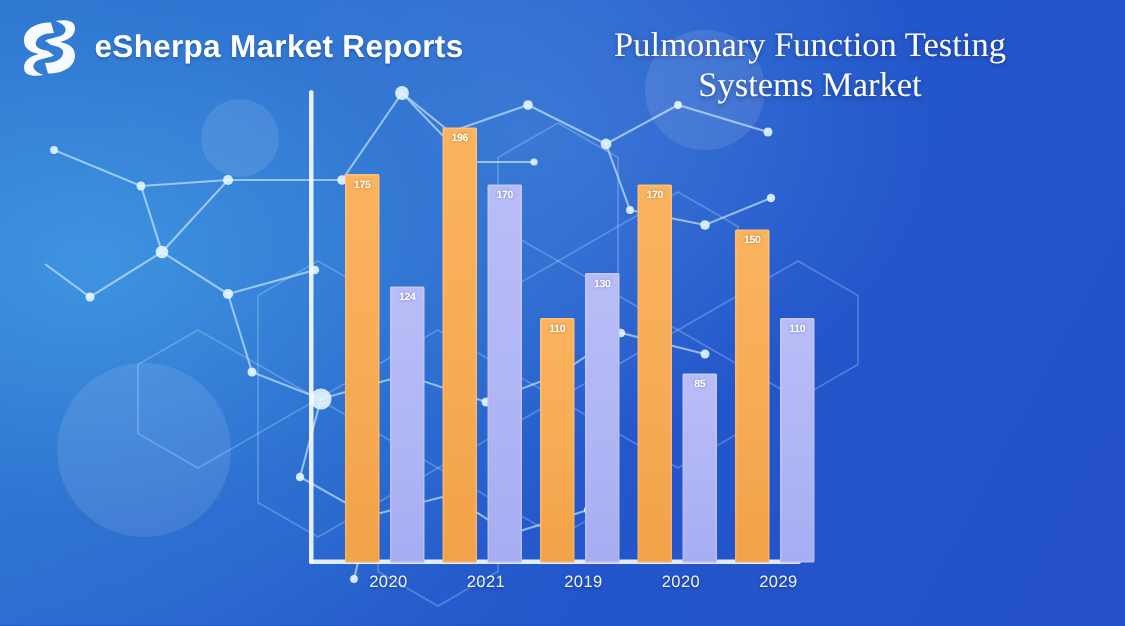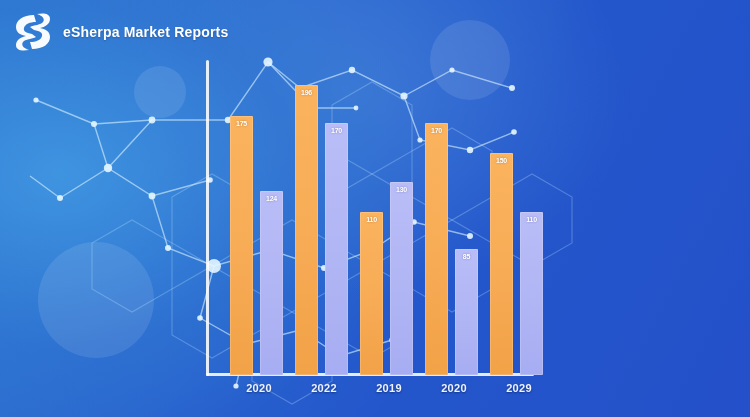--- a/index.html
+++ b/index.html
@@ -14,21 +14,21 @@
       radial-gradient(ellipse 520px 380px at 8% 42%, rgba(64,150,225,0.95) 0%, rgba(48,120,210,0.55) 45%, rgba(40,95,200,0) 72%),
       radial-gradient(ellipse 420px 300px at 46% 22%, rgba(78,140,220,0.55) 0%, rgba(45,100,205,0) 68%),
       linear-gradient(118deg, #2f7ad2 0%, #2a66cf 34%, #2356cb 62%, #2450c9 100%);
   }
   
   .net{position:absolute;left:0;top:0;width:750px;height:417px;pointer-events:none;}
   
   #logo-block{position:absolute;left:10px;top:10px;display:flex;align-items:center;gap:9px;}
   #logo-mark{width:44px;height:44px;position:relative;flex:0 0 auto;}
   #logo-text{
-    color:#ffffff;font-size:14px;font-weight:bold;letter-spacing:.2px;
+    color:#ffffff;font-size:21px;font-weight:bold;letter-spacing:.2px;
     text-shadow:0 1px 2px rgba(0,0,0,.22);white-space:nowrap;
   }
   
   #title{
     position:absolute;left:360px;top:16px;width:360px;
     text-align:center;color:#fdfdff;
     font-family:"Liberation Serif","DejaVu Serif",serif;
     font-size:23px;line-height:1.18;font-weight:400;
     text-shadow:0 1px 3px rgba(10,30,80,.45);
   }
@@ -43,21 +43,21 @@
   .bar.o{left:0;}
   .bar.p{left:30px;}
   .vlabel{
     position:absolute;top:4px;left:0;width:23px;text-align:center;
     font-size:7px;color:#ffffff;font-weight:bold;letter-spacing:-.2px;
     text-shadow:0 0 2px rgba(120,70,10,.5);
   }
   .bar.p .vlabel{text-shadow:0 0 2px rgba(60,60,140,.5);}
   .xlabel{
     position:absolute;top:322px;width:58px;text-align:center;
-    color:#eef3ff;font-size:11px;font-weight:bold;letter-spacing:.3px;
+    color:#eef3ff;font-size:11px;font-weight:normal;letter-spacing:.3px;
     text-shadow:0 1px 2px rgba(0,20,70,.5);
   }
 </style>
 </head>
 <body>
 
 <div id="stage">
 
   <svg class="net" viewBox="0 0 750 417" preserveAspectRatio="none">
     <defs>
@@ -135,20 +135,24 @@
       <svg viewBox="0 0 44 44" width="44" height="44">
         <path d="M24 5 C13 5 6 10 6 17 C6 23 11 25 16 26 C11 27 6 30 6 35 C6 41 13 41 19 40
                  C13 38 11 35 13 32 C15 29 22 29 26 27 L22 24 C16 23 13 21 14 18 C15 14 20 12 26 12 Z" fill="#ffffff" opacity="0.97"></path>
         <path d="M22 39 C33 39 40 34 40 27 C40 21 35 19 30 18 C35 17 40 14 40 9 C40 3 33 3 27 4
                  C33 6 35 9 33 12 C31 15 24 15 20 17 L24 20 C30 21 33 23 32 26 C31 30 26 32 20 32 Z" fill="#ffffff" opacity="0.97"></path>
       </svg>
     </div>
     <div id="logo-text">eSherpa Market Reports</div>
   </div>
 
+  <div id="title">
+    <div>Pulmonary Function Testing</div>
+    <div>Systems Market</div>
+  </div>
 
   <div id="chart">
     <div id="axis-y"></div>
     <div id="axis-x"></div>
 
     <div class="group" style="left:24px">
       <div class="bar o" style="height: 259.167px;">
         <span class="vlabel">175</span>
       </div>
       <div class="bar p" style="height: 183.638px;">
@@ -182,18 +186,18 @@
     <div class="group" style="left:284px">
       <div class="bar o" style="height: 222.143px;">
         <span class="vlabel">150</span>
       </div>
       <div class="bar p" style="height: 162.905px;">
         <span class="vlabel">110</span>
       </div>
     </div>
 
     <div class="xlabel" style="left:24px">2020</div>
-    <div class="xlabel" style="left:89px">2022</div>
+    <div class="xlabel" style="left:89px">2021</div>
     <div class="xlabel" style="left:154px">2019</div>
     <div class="xlabel" style="left:219px">2020</div>
     <div class="xlabel" style="left:284px">2029</div>
   </div>
 </div>
 
 </body></html>

